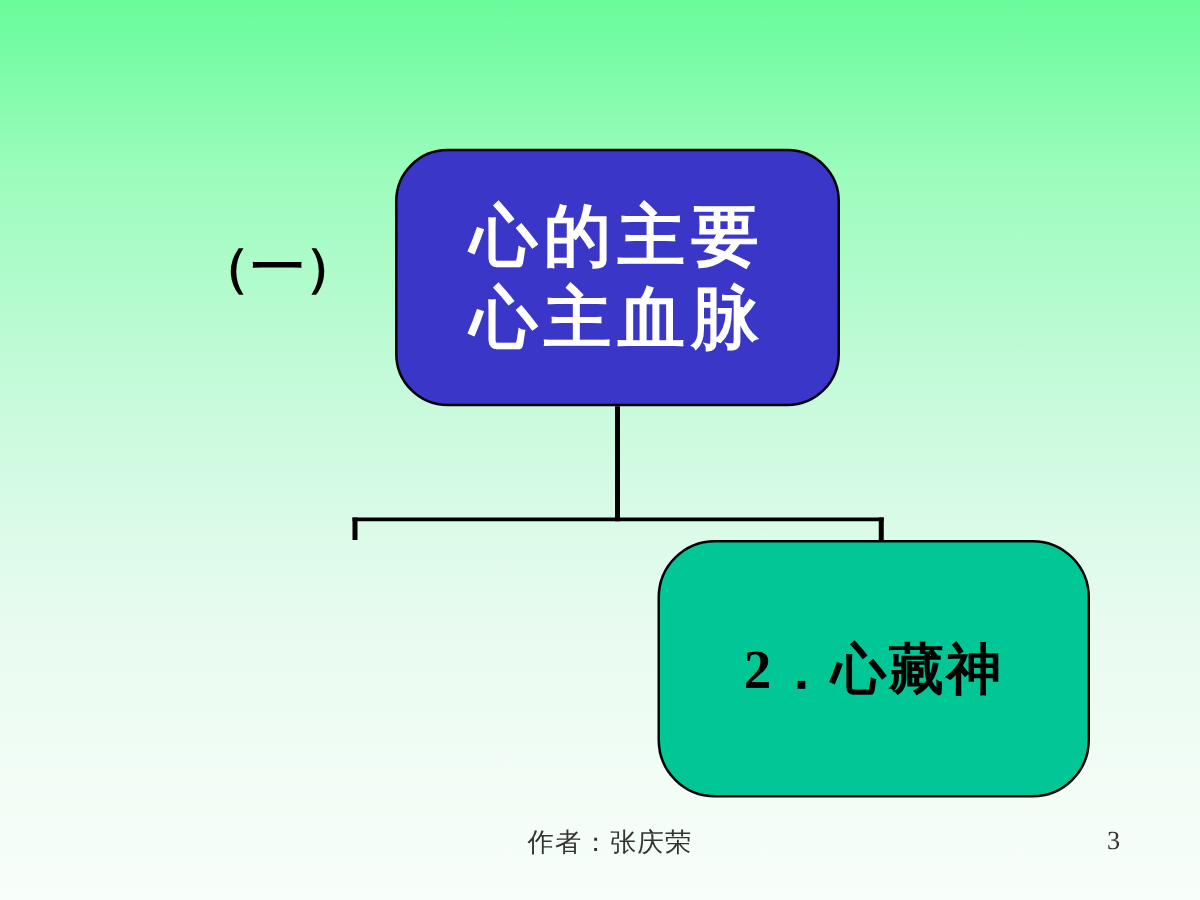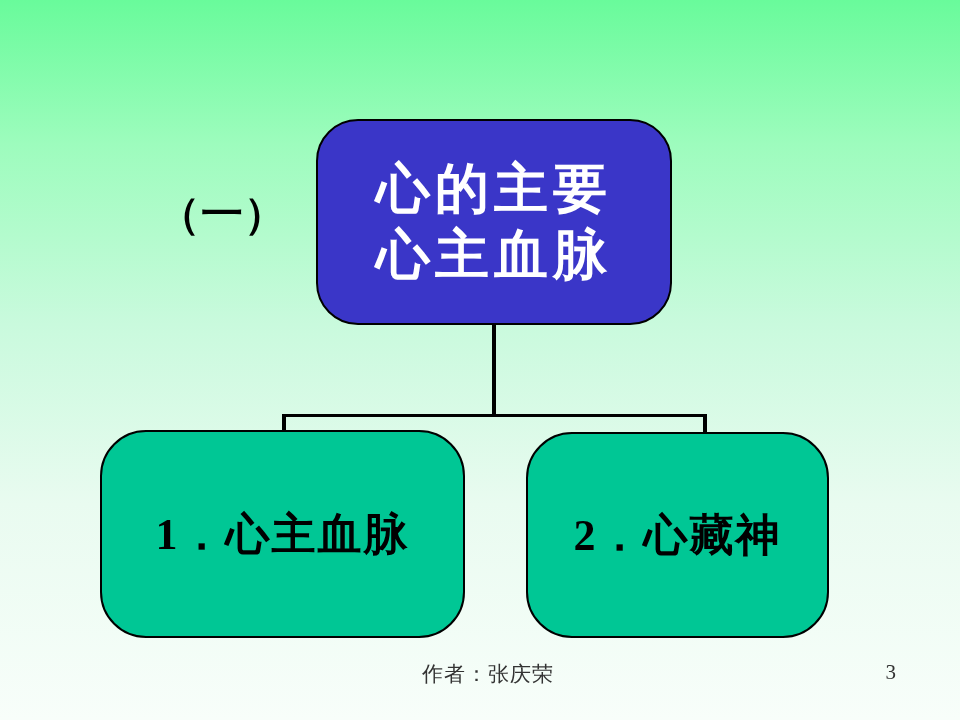--- a/index.html
+++ b/index.html
@@ -53,21 +53,21 @@
   }
   .child-node-1 {
     left: 100px;
     top: 430px;
     width: 365px;
     height: 208px;
   }
   .child-node-2 {
     left: 526px;
     top: 432px;
-    width: 303px;
+    width: 346px;
     height: 206px;
   }
   .connector {
     position: absolute;
     background: #000000;
   }
   .connector-main-vertical {
     left: 492px;
     top: 325px;
     width: 4px;
@@ -121,23 +121,20 @@
       <div>心的主要</div>
       <div>心主血脉</div>
     </div>
   </div>
 
   <div class="connector connector-main-vertical" style="background-color: rgb(0, 0, 0);"></div>
   <div class="connector connector-horizontal" style="background-color: rgb(0, 0, 0);"></div>
   <div class="connector connector-left-stub" style="background-color: rgb(0, 0, 0);"></div>
   <div class="connector connector-right-stub" style="background-color: rgb(0, 0, 0);"></div>
 
-  <div class="node child-node child-node-1" style="background-color: rgb(0, 199, 149); color: rgb(0, 0, 0);">
-    <span>1．心主血脉</span>
-  </div>
 
   <div class="node child-node child-node-2" style="background-color: rgb(0, 199, 149); color: rgb(0, 0, 0);">
     <span>2．心藏神</span>
   </div>
 
   <div class="footer-author" style="color: rgb(51, 51, 51); padding-left: 16px;">作者：张庆荣</div>
 
   <div class="page-number" style="color: rgb(51, 51, 51);">3</div>
 
 </div>

